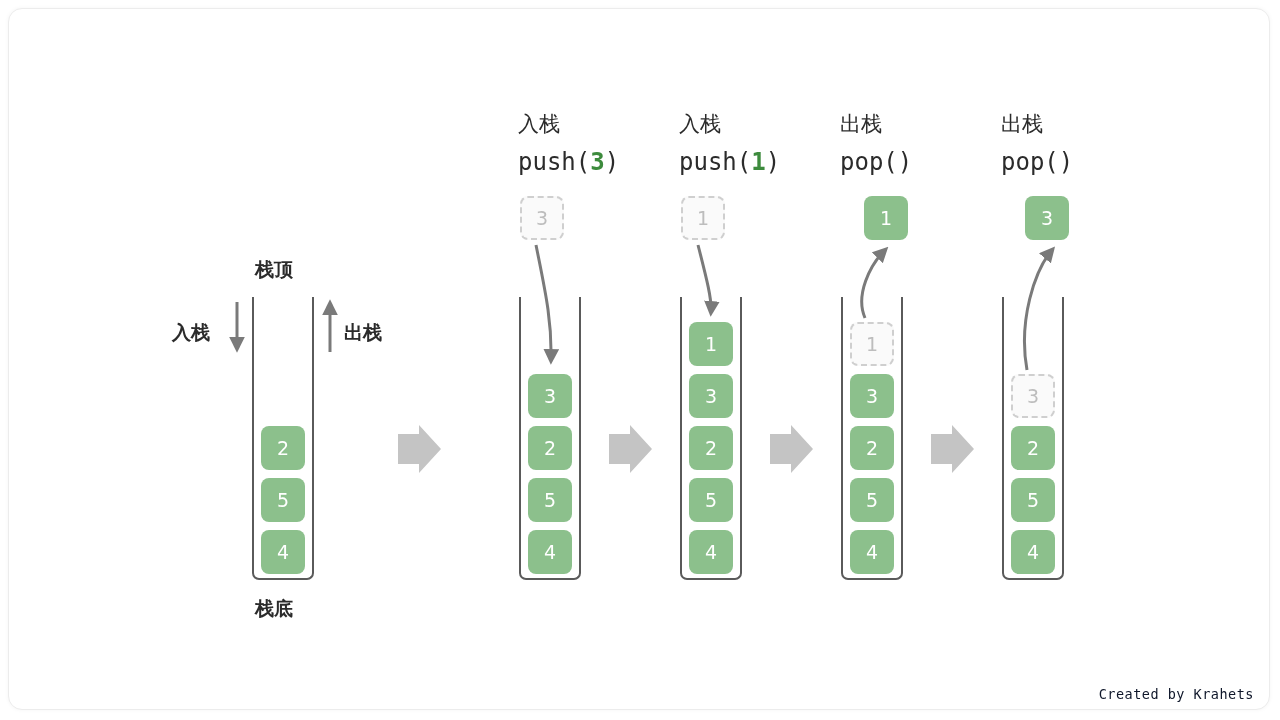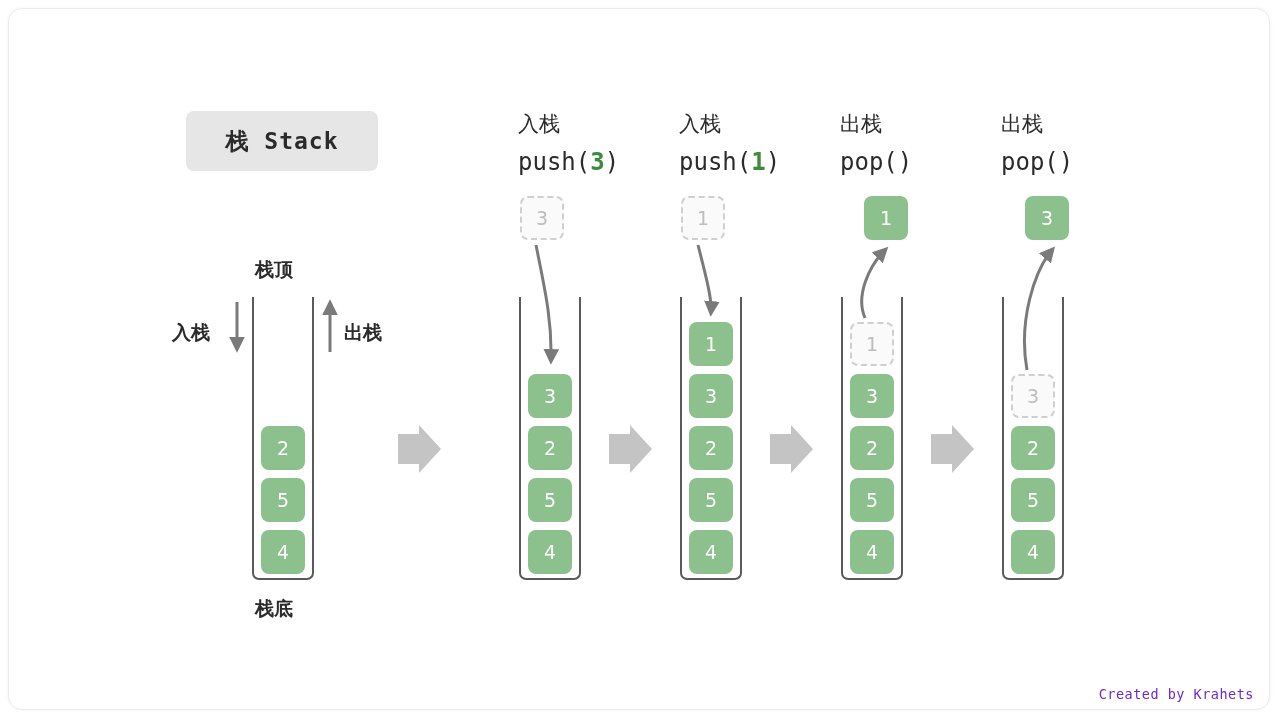--- a/index.html
+++ b/index.html
@@ -111,33 +111,30 @@
     left: 0; top: 0;
     width: 1280px; height: 720px;
     pointer-events: none;
   }
 
   .watermark {
     position: absolute;
     right: 26px; bottom: 18px;
     font-family: "DejaVu Sans Mono", "Liberation Mono", monospace;
     font-size: 13.5px;
-    color: #6d28d9;
+    color: #0f172a;
     letter-spacing: 0.5px;
   }
 </style>
 </head>
 <body>
 
 <div id="canvas">
   <div class="card-frame"></div>
 
-  <div class="badge abs" style="left:186px; top:111px; width:192px; height:60px;">
-    <span>栈 Stack</span>
-  </div>
 
   <div class="cn-bold" style="left:255px; top:257px;">栈顶</div>
   <div class="cn-bold" style="left:255px; top:596px;">栈底</div>
   <div class="cn-bold" style="left:172px; top:320px;">入栈</div>
   <div class="cn-bold" style="left:344px; top:320px;">出栈</div>
 
   <div class="tube" style="left:252px; top:297px; width:62px; height:283px;"></div>
 
   <div id="left-cells">
       <div class="cell solid" style="left: 261px; top: 426px;">2</div>

